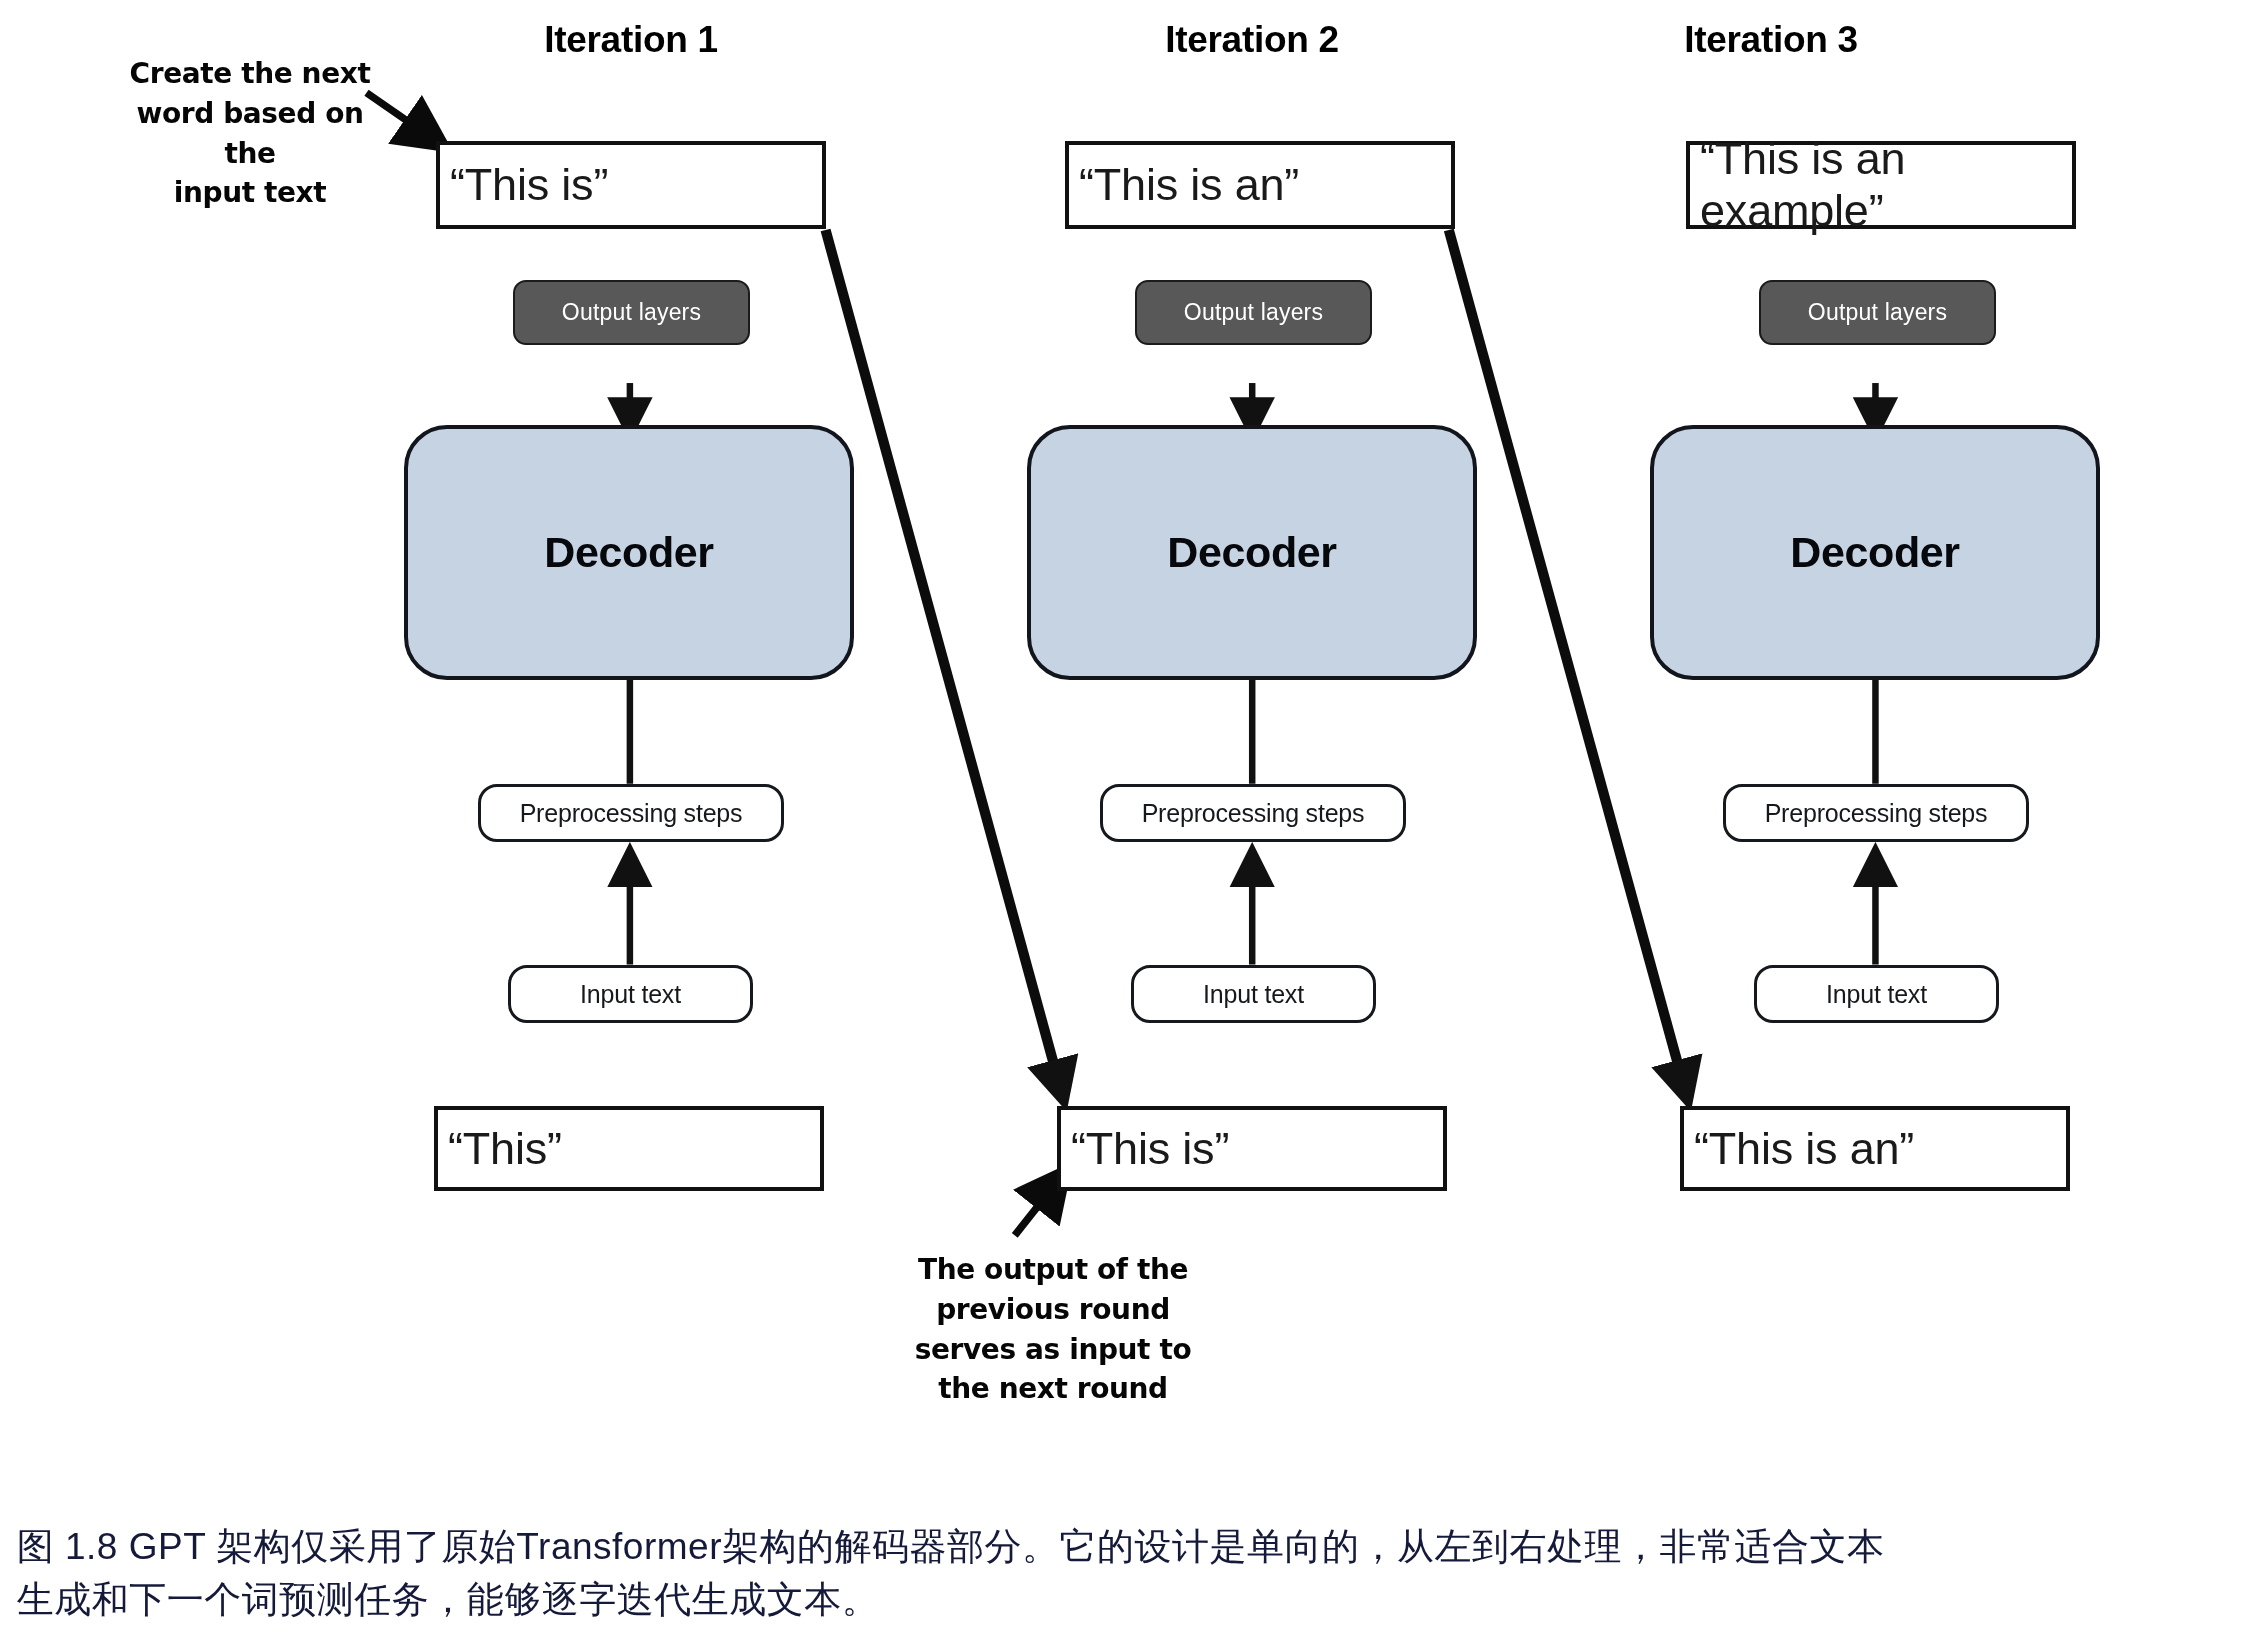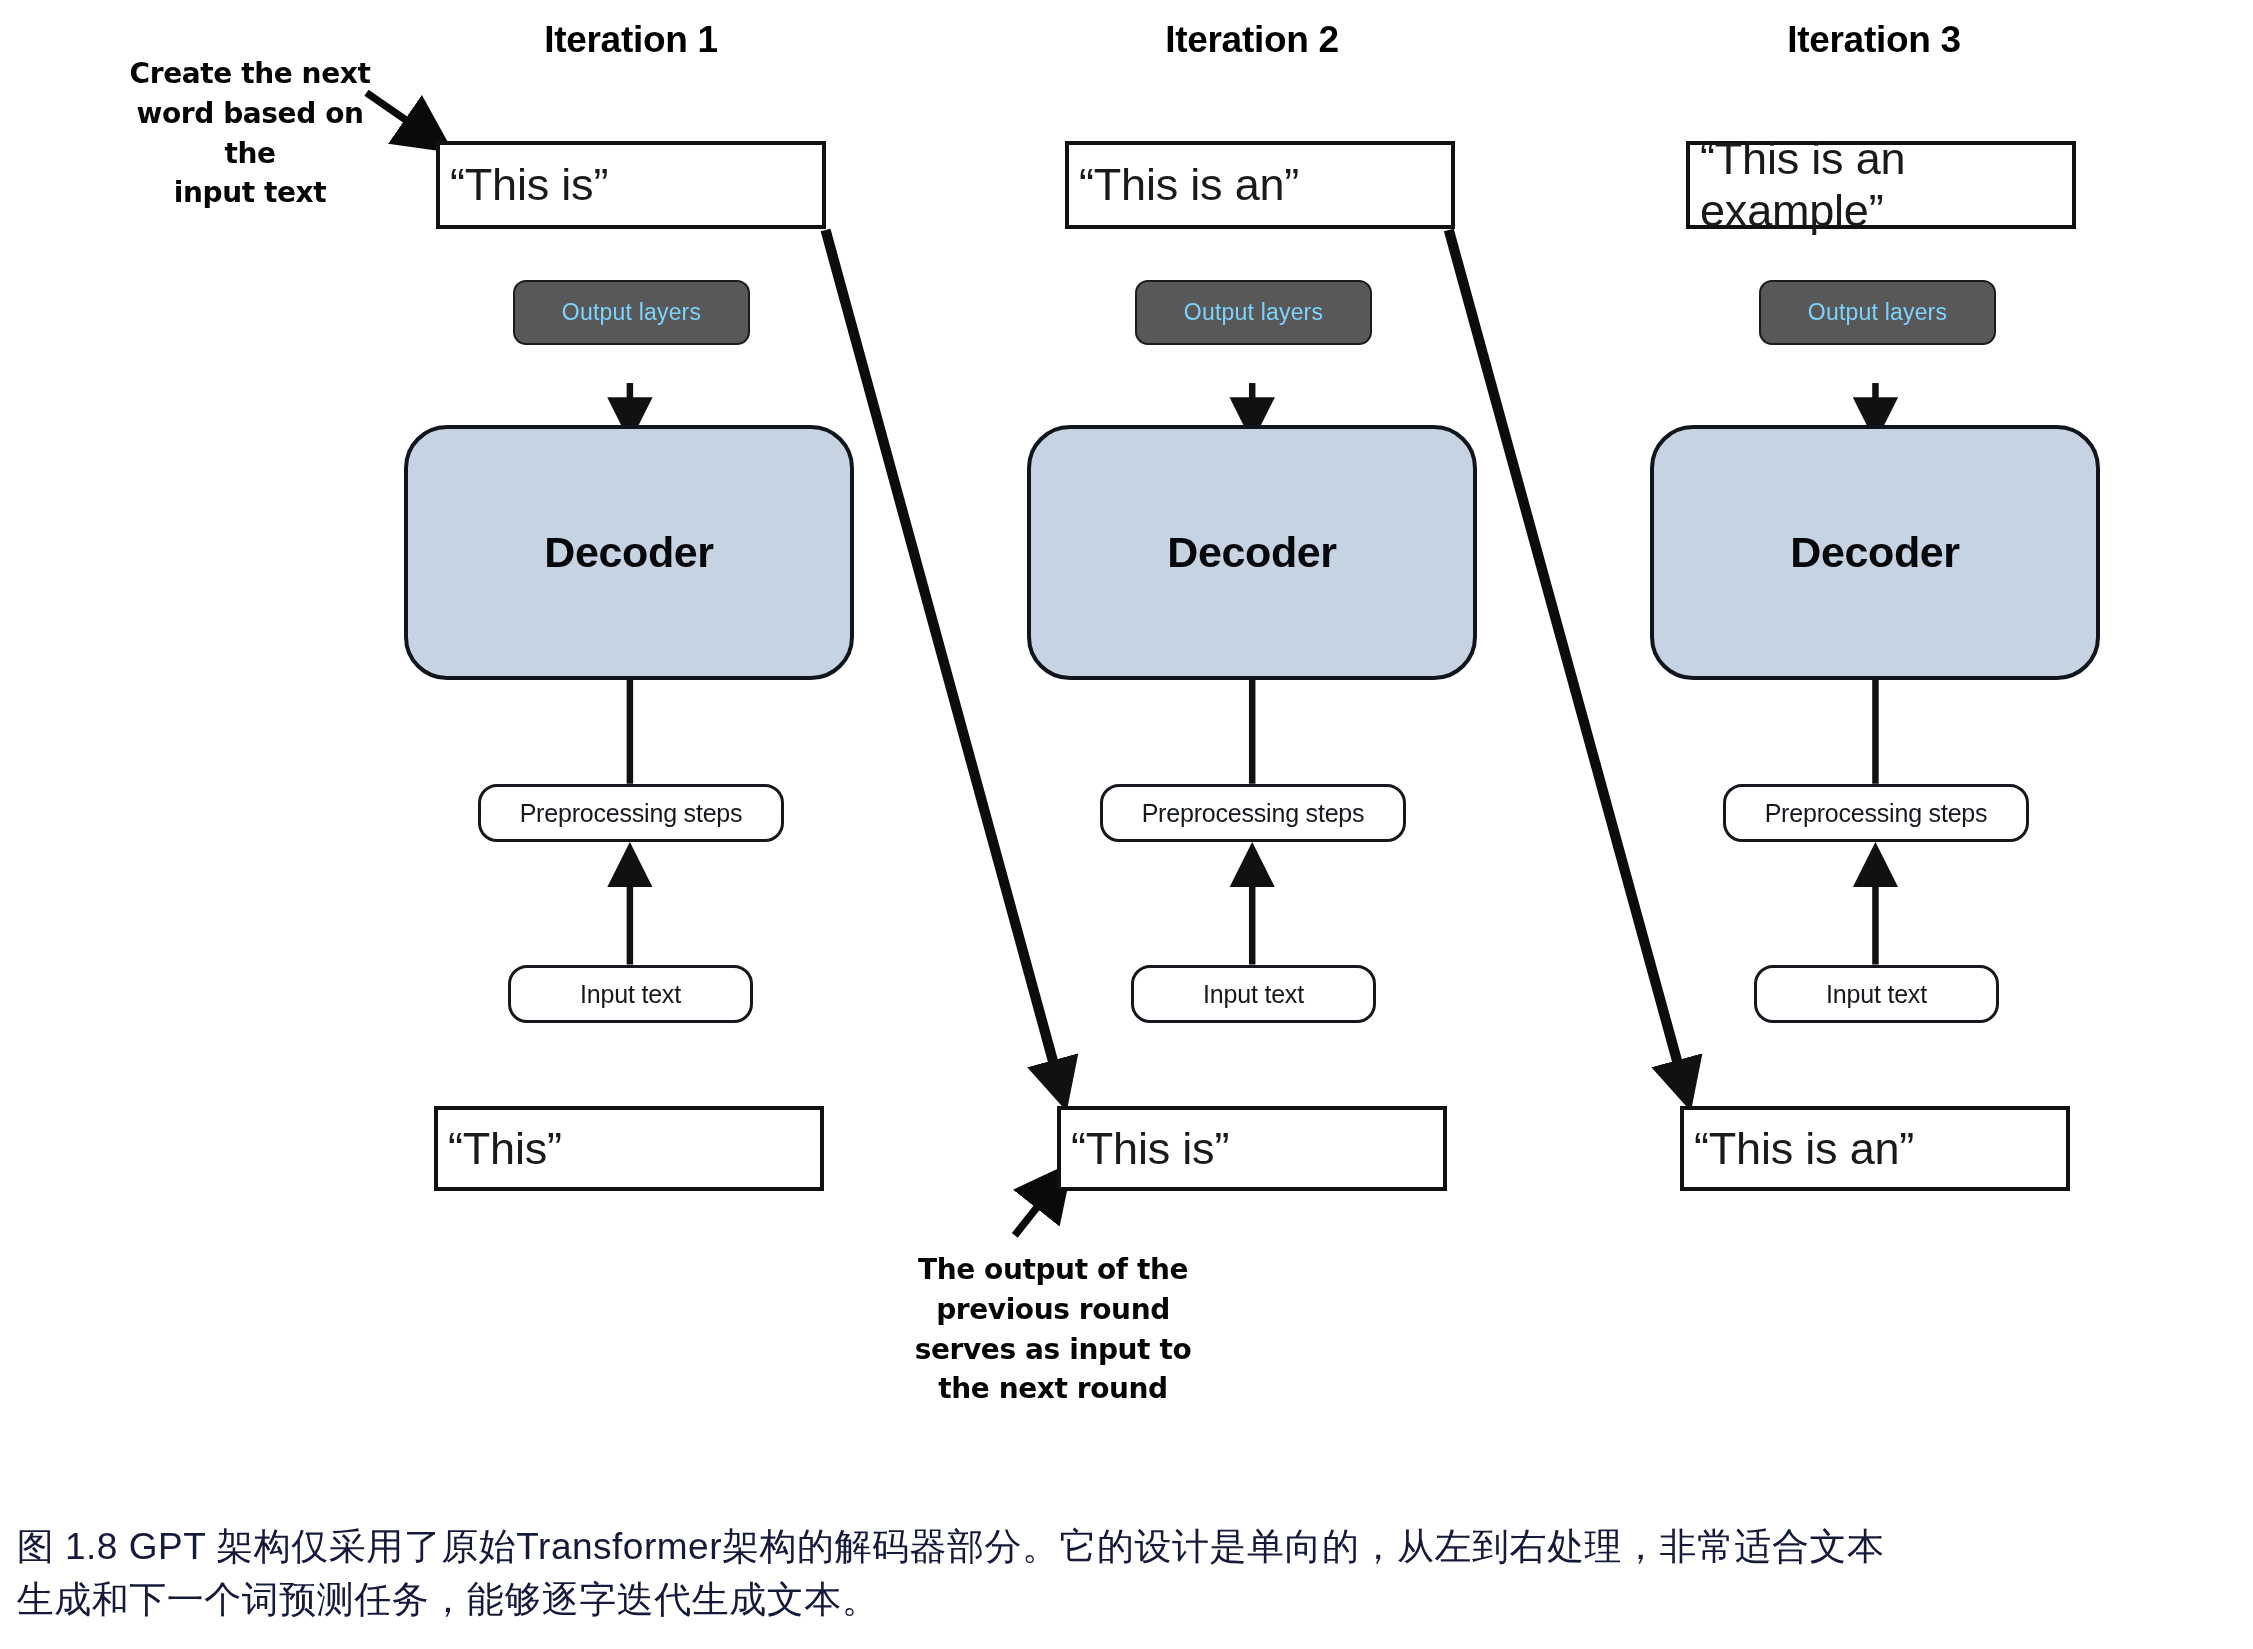--- a/index.html
+++ b/index.html
@@ -27,21 +27,21 @@
     padding-left:10px;
     font-size:45px;font-weight:400;color:#1a1a1a;
     letter-spacing:-0.2px;
   }
 
   
   .outbox{
     position:absolute;box-sizing:border-box;
     background:#585858;border:2.8px solid #1b1b1b;border-radius:13px;
     display:flex;align-items:center;justify-content:center;
-    color:#7dd3fc;font-size:23px;font-weight:400;letter-spacing:0.2px;
+    color:#ffffff;font-size:23px;font-weight:400;letter-spacing:0.2px;
   }
 
   
   .decoder{
     position:absolute;box-sizing:border-box;
     background:#c6d3e3;border:4.6px solid #12161c;border-radius:43px;
     display:flex;align-items:center;justify-content:center;
     font-size:43px;font-weight:bold;color:#06080c;letter-spacing:-0.4px;
   }
 
@@ -130,21 +130,21 @@
       <line x1="395" y1="100" x2="476" y2="156" marker-end="url(#ahThin)"></line>
     </g>
 
     <g stroke="#0a0a0a" stroke-width="8" fill="none">
       <line x1="1094" y1="1332" x2="1147" y2="1265" marker-end="url(#ahThin)"></line>
     </g>
   </svg>
 
   <div class="iter-title" style="left:492px;top:18.6px;width:278px;">Iteration 1</div>
   <div class="iter-title" style="left:1113px;top:18.6px;width:278px;">Iteration 2</div>
-  <div class="iter-title" style="left:1735px;top:18.6px;width:278px;">Iteration 3</div>
+  <div class="iter-title" style="left:1632px;top:18.6px;width:278px;">Iteration 3</div>
 
   <div class="txtbox" style="left:436px;top:141px;width:390px;height:88px;">“This is”</div>
 
   <div class="outbox" style="left:513px;top:280px;width:237px;height:65px;">Output layers</div>
 
   <div class="decoder" style="left:404px;top:425px;width:450px;height:255px;">Decoder</div>
 
   <div class="pill" style="left:478px;top:784px;width:306px;height:58px;">Preprocessing steps</div>
 
   <div class="pill" style="left:508px;top:965px;width:245px;height:58px;">Input text</div>

